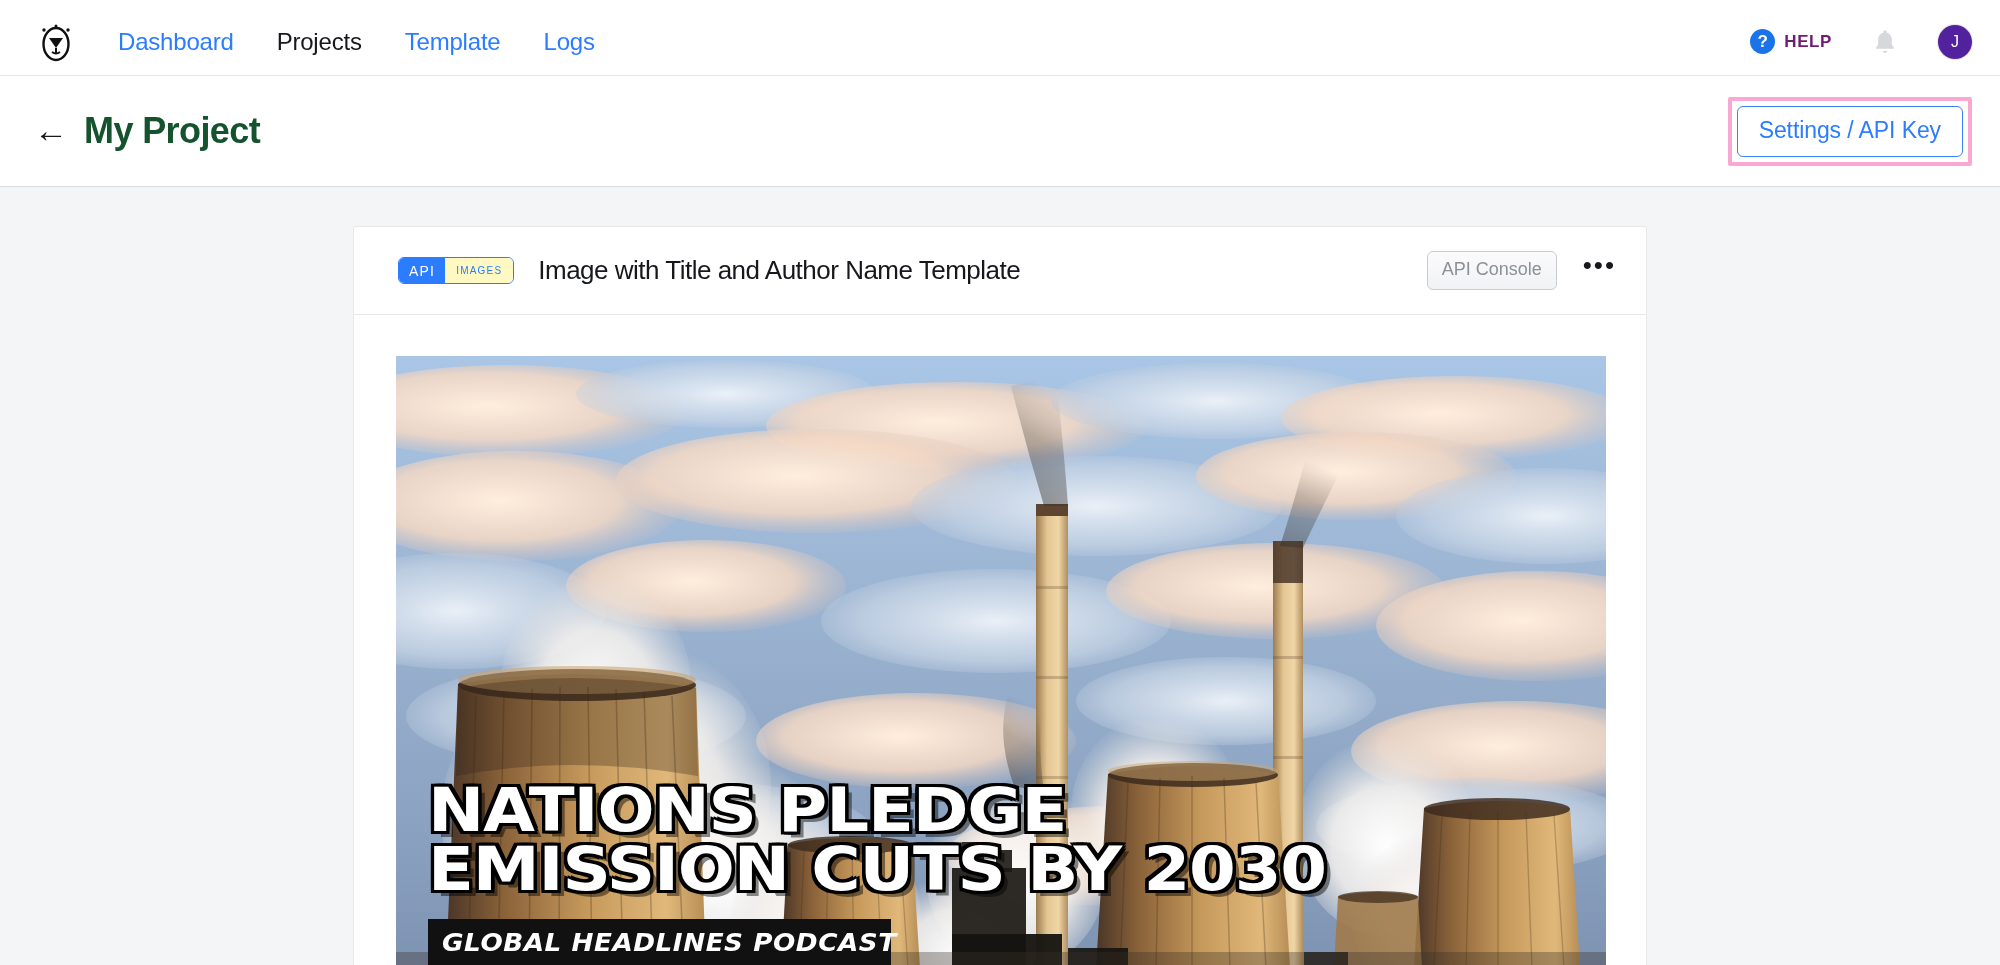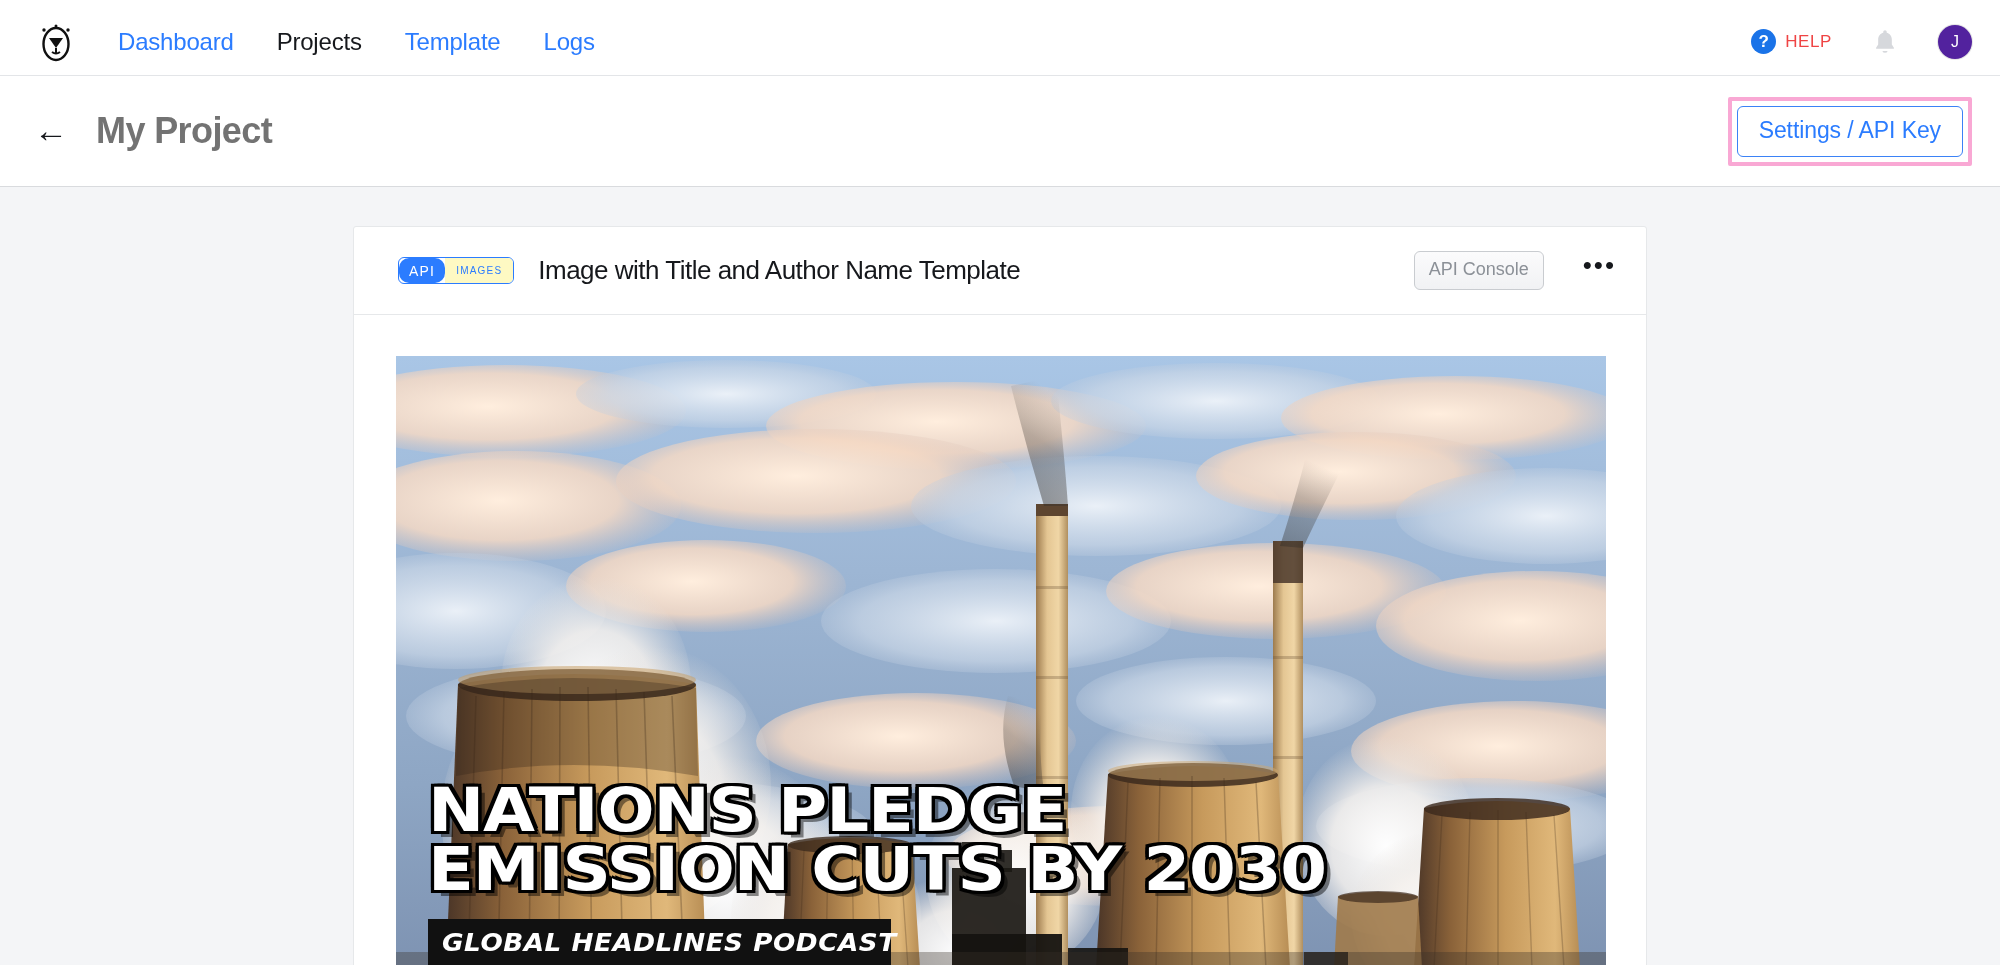--- a/index.html
+++ b/index.html
@@ -51,21 +51,21 @@
     display: flex; align-items: center; gap: 9px; cursor: pointer;
   }
   .help-badge {
     width: 25px; height: 25px; border-radius: 50%;
     background: #1a73e8; color: #fff;
     font-size: 17px; font-weight: bold;
     display: flex; align-items: center; justify-content: center;
     line-height: 1;
   }
   .help-text {
-    font-size: 17px; font-weight: normal; color: #ef4444; letter-spacing: 0.6px;
+    font-size: 17px; font-weight: bold; color: #701a75; letter-spacing: 0.6px;
   }
   .bell { width: 26px; height: 30px; cursor: pointer; display:block; }
   .avatar {
     width: 34px; height: 34px; border-radius: 50%;
     background: #52229e;
     color: #fff; font-size: 16px;
     display: flex; align-items: center; justify-content: center;
     cursor: pointer;
     box-shadow: 0 0 0 1px rgba(0,0,0,.10);
   }
@@ -79,21 +79,21 @@
     align-items: center;
     padding: 0 28px 0 34px;
     position: relative;
   }
   .back-title { display: flex; align-items: center; gap: 16px; }
   .back-arrow {
     font-size: 34px; color: #16181c; line-height: 1; cursor: pointer;
     margin-top: -3px;
   }
   .project-title {
-    font-size: 36px; font-weight: bold; color: #737373; letter-spacing: -0.6px; margin-left: 12px;
+    font-size: 36px; font-weight: bold; color: #14532d; letter-spacing: -0.6px;
   }
   .settings-highlight {
     margin-left: auto;
     border: 4px solid #f9a8d4;
     padding: 5px;
     border-radius: 2px;
     background: #fff;
   }
   .settings-btn {
     border: 1px solid #3b82f6;
@@ -127,33 +127,33 @@
     display: inline-flex;
     border: 1px solid #2b7cff;
     border-radius: 6px;
     overflow: hidden;
     height: 27px;
     flex: 0 0 auto;
   }
   .badge .api {
     background: #2b7cff; color: #fff;
     font-size: 14px; letter-spacing: 1.2px;
-    padding: 0 10px; display: flex; align-items: center; border-radius: 10px;
+    padding: 0 10px; display: flex; align-items: center;
   }
   .badge .images {
     background: #fef9c3; color: #2b7cff;
     font-size: 10px; letter-spacing: 1.2px;
     padding: 0 11px; display: flex; align-items: center;
   }
   .card-title {
     font-size: 26px; font-weight: normal; color: #16181c;
     margin-left: 24px; letter-spacing: -0.5px; white-space: nowrap;
   }
   .card-head-right {
-    margin-left: auto; display: flex; align-items: center; gap: 39px;
+    margin-left: auto; display: flex; align-items: center; gap: 26px;
   }
   .api-console-btn {
     border: 1px solid #c9ccd0;
     background: linear-gradient(#fbfbfc, #f1f2f4);
     color: #8b9097;
     font-size: 18px;
     border-radius: 6px;
     padding: 7px 14px 9px;
     cursor: pointer;
     font-family: inherit;

